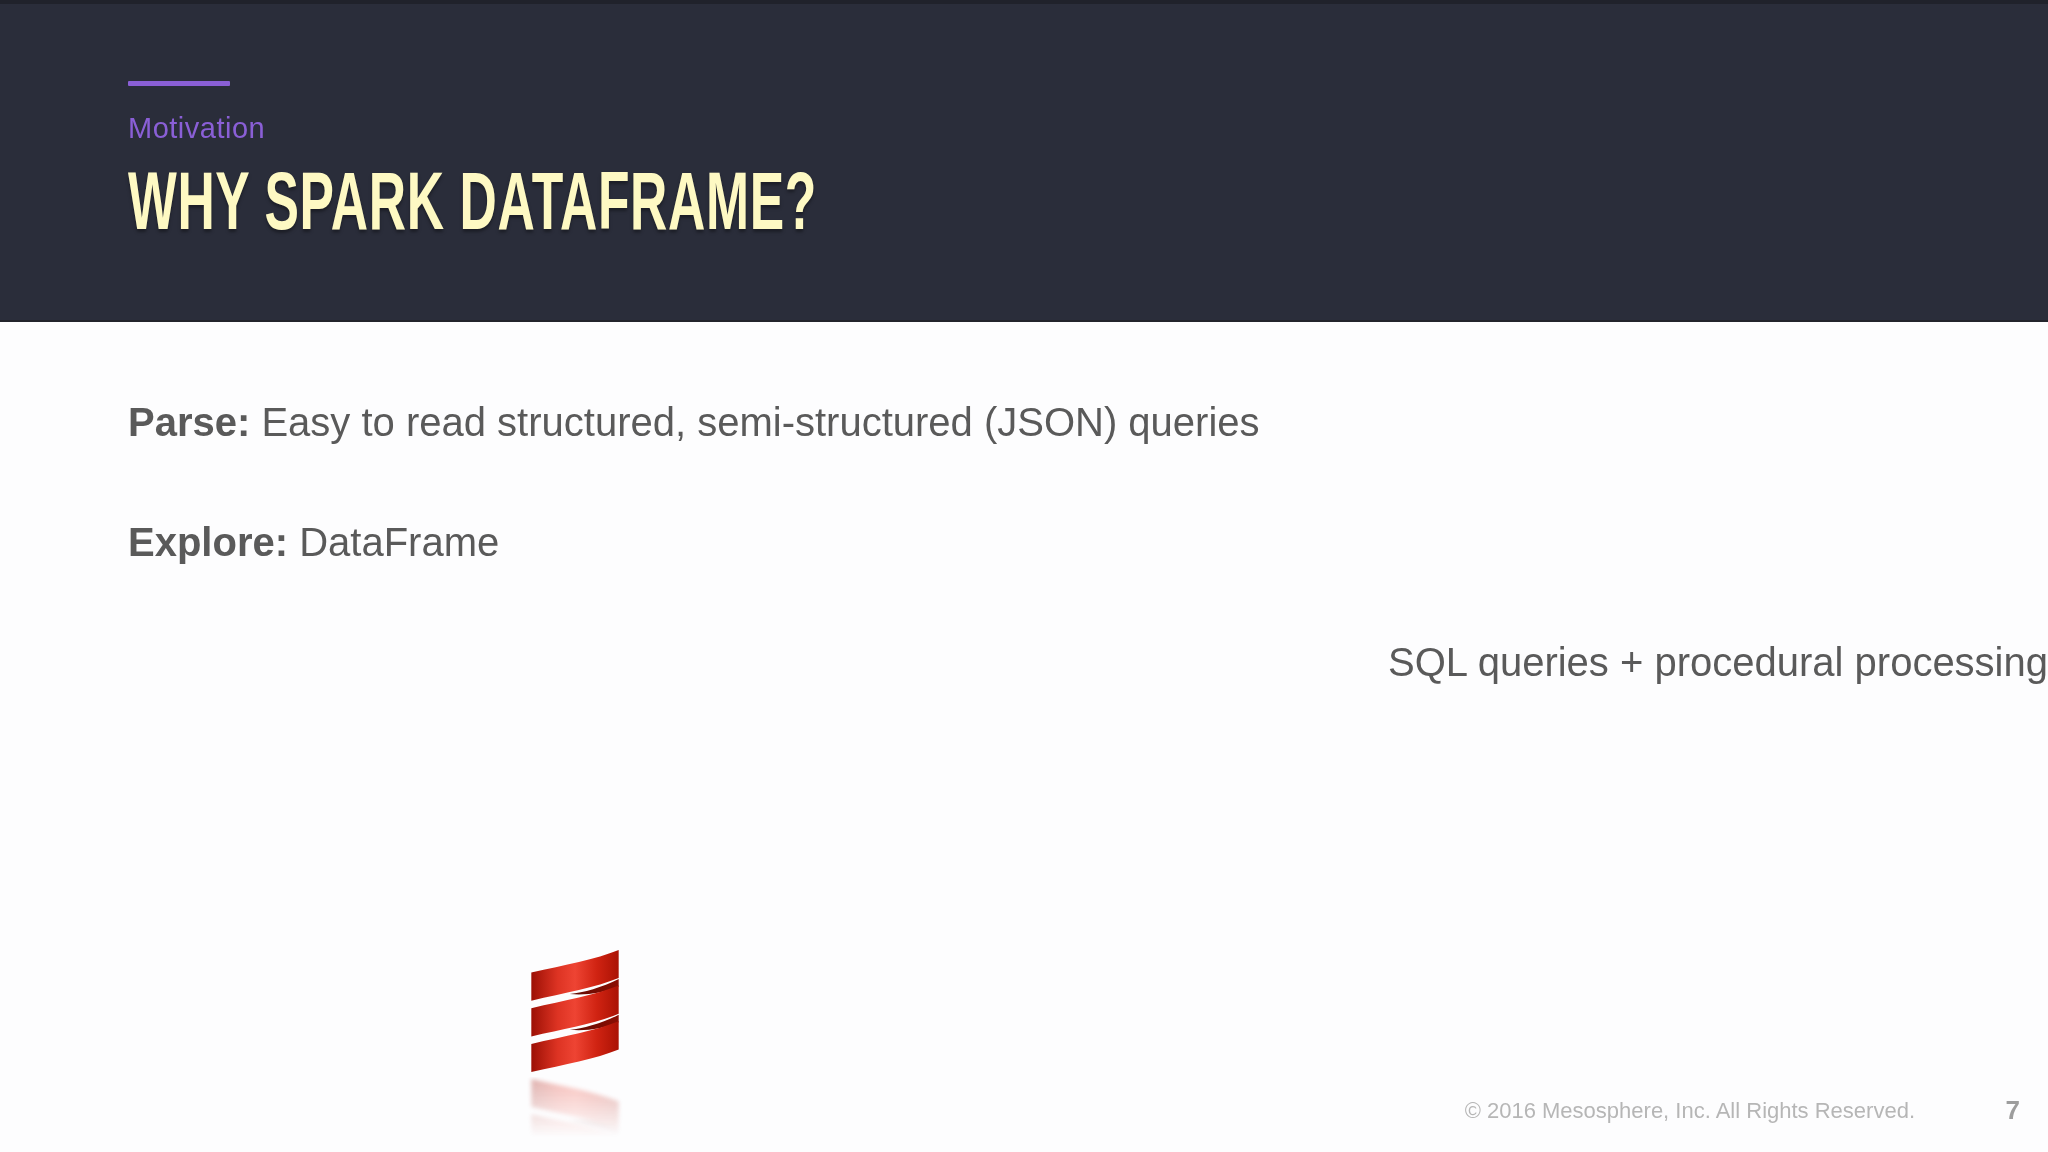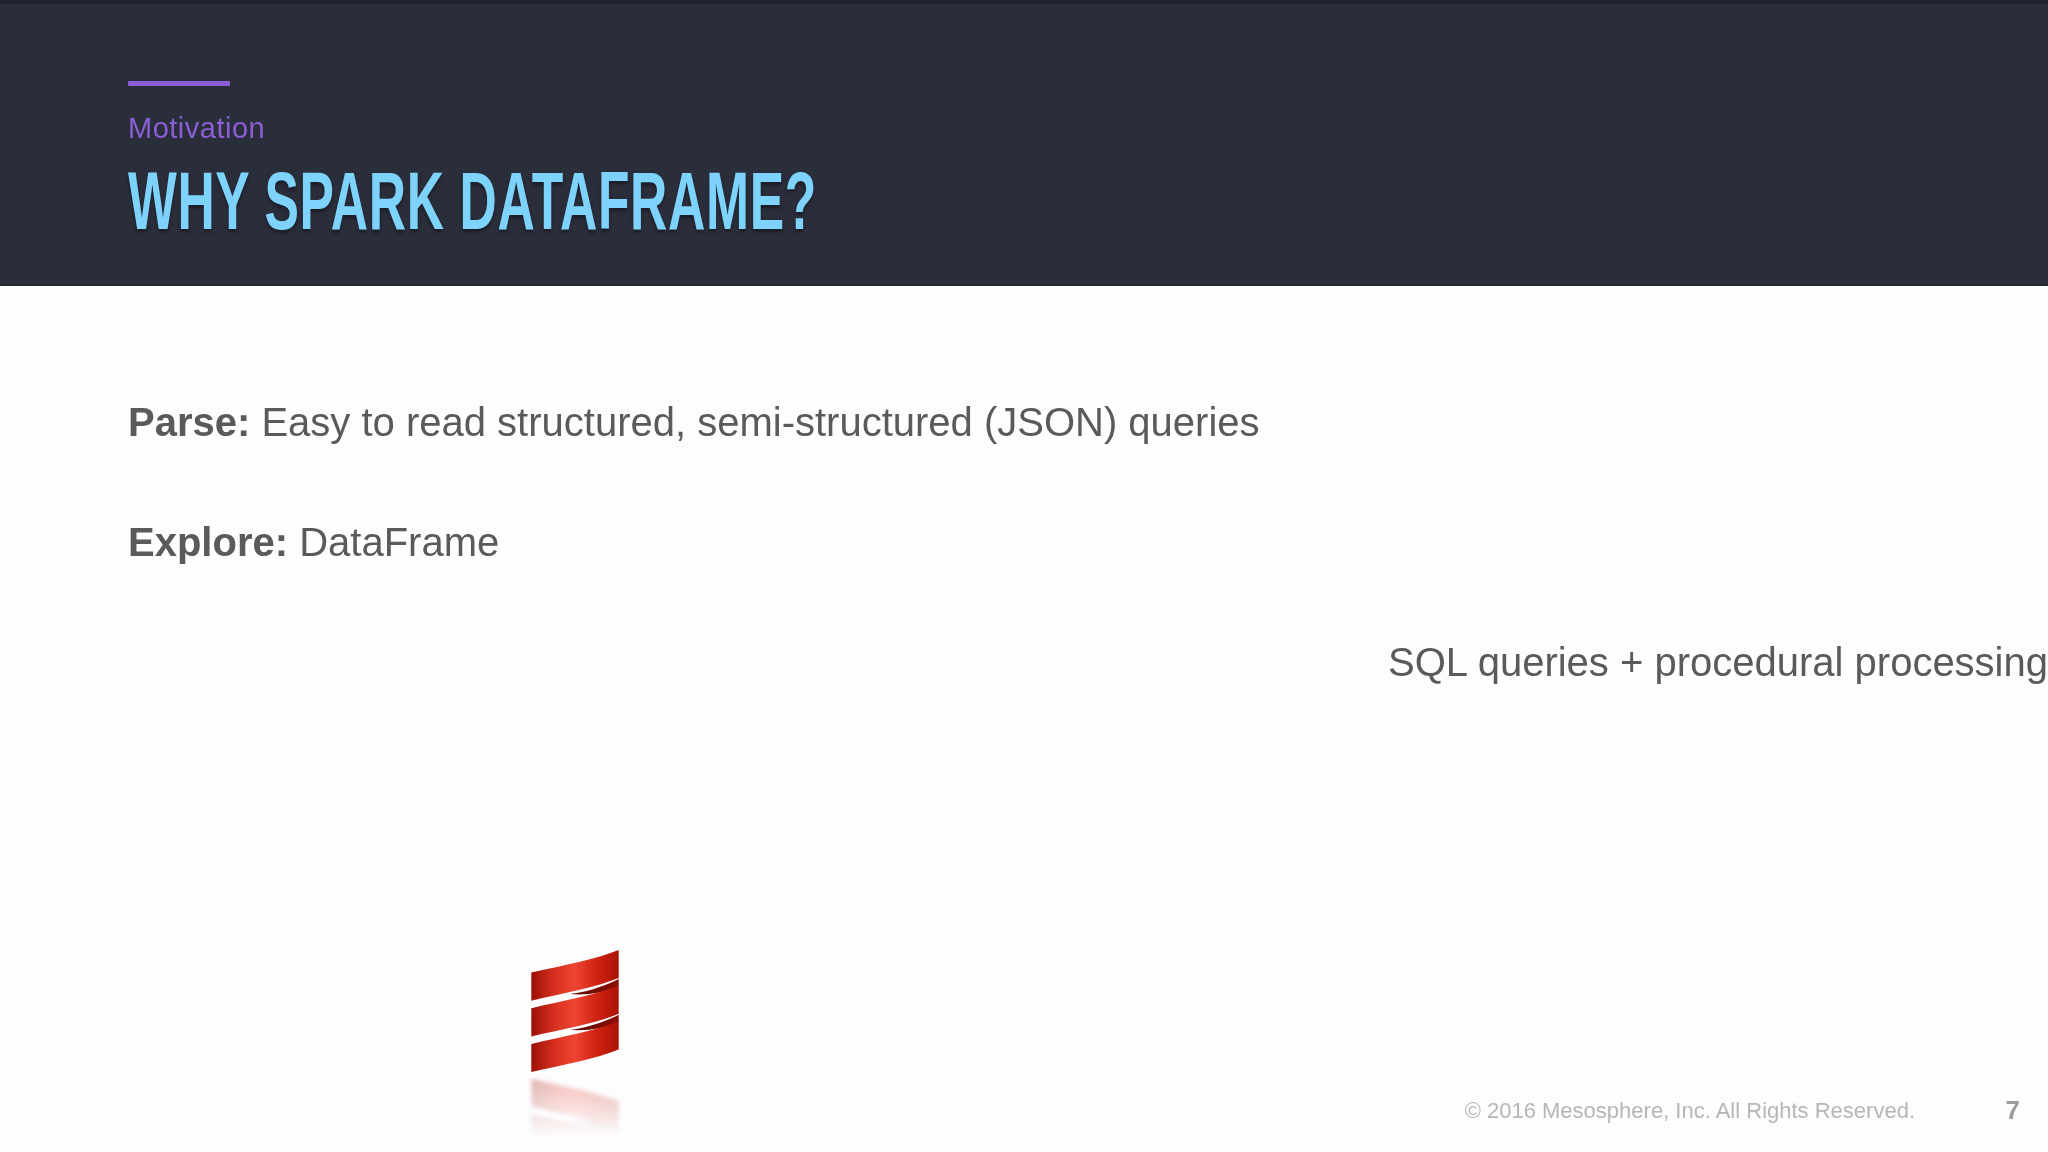--- a/index.html
+++ b/index.html
@@ -13,21 +13,21 @@
     height: 1152px;
     background: #fdfdfe;
     overflow: hidden;
     font-family: "Liberation Sans", sans-serif;
   }
 
   
   .slide-header {
     position: absolute;
     top: 0; left: 0; right: 0;
-    height: 286px;
+    height: 322px;
     background: var(--header-bg, #2a2d3a);
     border-bottom: 2px solid #23242c;
     box-sizing: border-box;
   }
   .header-top-edge {
     position: absolute;
     top: 0; left: 0; right: 0;
     height: 4px;
     background: #20222b;
   }
@@ -50,21 +50,21 @@
     color: var(--accent, #8a5fd6);
     white-space: nowrap;
   }
   .slide-title {
     position: absolute;
     left: 128px;
     top: 160px;
     font-size: 82px;
     line-height: 82px;
     font-weight: bold;
-    color: #7dd3fc;
+    color: #fef9c3;
     white-space: nowrap;
   }
   .slide-title .title-inner {
     display: inline-block;
     transform: scaleX(0.63);
     transform-origin: 0 0;
     letter-spacing: 1px;
     text-shadow: 0 3px 4px rgba(0,0,0,0.35);
   }
 

